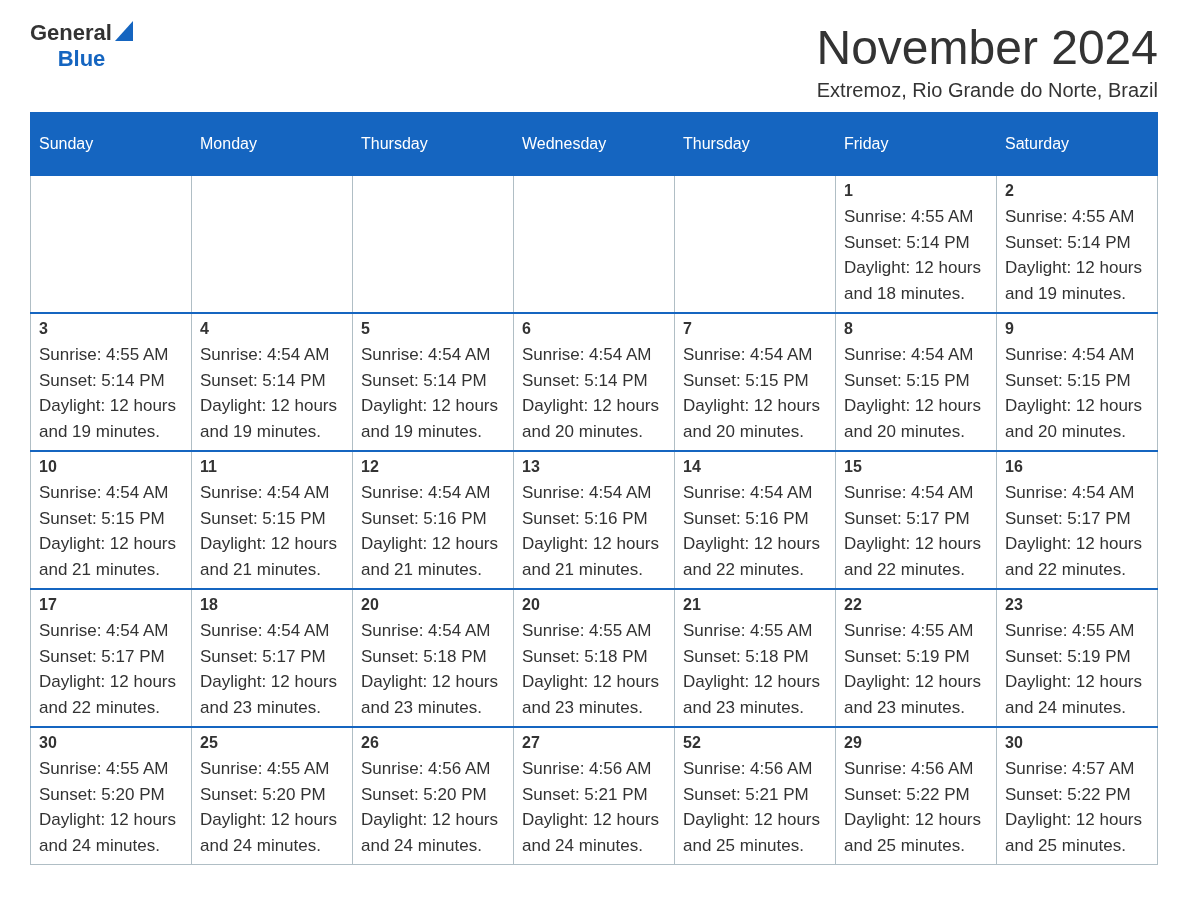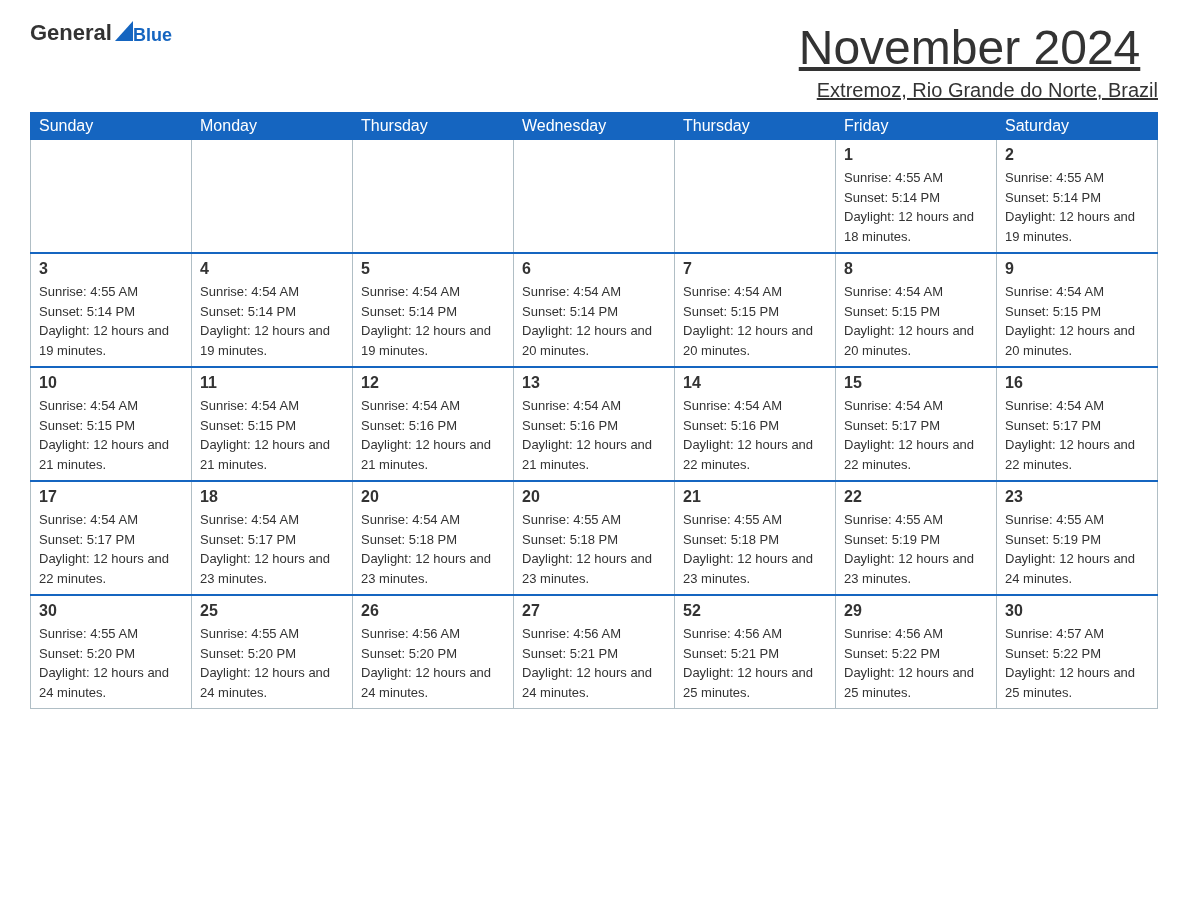--- a/index.html
+++ b/index.html
@@ -10,70 +10,70 @@
       padding: 20px 30px;
     }
     .header-area {
       display: flex;
       justify-content: space-between;
       align-items: flex-start;
       margin-bottom: 10px;
     }
     .logo-wrapper {
       display: flex;
-      align-items: flex-end;
+      flex-direction: column;
+      align-items: center;
     }
     .logo-line1 {
       display: flex;
       align-items: center;
     }
     .title-area {
-      text-align: left;
-      text-decoration: underline;
+      text-align: right;
     }
     .month-title {
       font-size: 48px;
       font-weight: normal;
       color: #333;
     }
     .location-title {
       font-size: 20px;
       color: #333;
       margin-top: 4px;
       margin-left: 18px;
     }
     .calendar-table {
       width: 100%;
       border-collapse: collapse;
       table-layout: fixed;
     }
     .calendar-table th {
       background-color: #1565c0;
       color: #fff;
-      padding: 4px 8px;
+      padding: 22px 8px;
       font-size: 16px;
       font-weight: normal;
       text-align: left;
       border: 1px solid #1565c0;
     }
     .calendar-table td {
       border: 1px solid #b0bec5;
       vertical-align: top;
       padding: 6px 8px;
       height: 110px;
       background: #fff;
     }
     .cell-date {
       font-size: 16px;
       font-weight: bold;
       color: #333;
       margin-bottom: 4px;
     }
     .cell-info {
-      font-size: 13px;
+      font-size: 17px;
       color: #333;
       line-height: 1.5;
     }
     .empty-cell {
       background: #f5f5f5;
     }
     .row-separator td {
       border-top: 2px solid #1565c0;
     }
   </style>
@@ -84,21 +84,21 @@
   <div class="logo-wrapper">
     <div class="logo-line1">
       <span style="font-size:22px;font-weight:bold;color:#333;">General</span>
       <span style="display:inline-block;margin-left:3px;">
         <svg width="18" height="20" viewBox="0 0 18 20">
           <polygon points="0,20 18,20 18,0" fill="#1565c0"></polygon>
         </svg>
       </span>
     </div>
     <div>
-      <span style="font-size:18px;font-weight:bold;color:#1565c0;">Blue</span>
+      <span style="font-size:22px;font-weight:bold;color:#1565c0;">Blue</span>
     </div>
   </div>
   <div class="title-area">
     <div class="month-title">November 2024</div>
     <div class="location-title">Extremoz, Rio Grande do Norte, Brazil</div>
   </div>
 </div>
 
 <table class="calendar-table">
   <thead>

